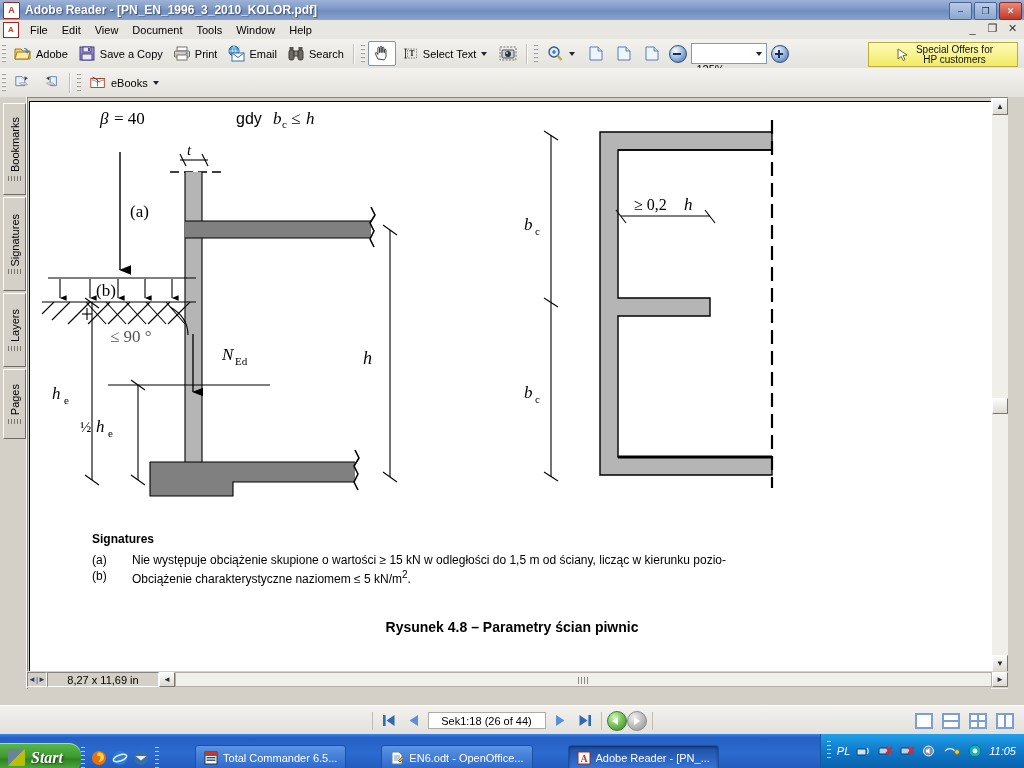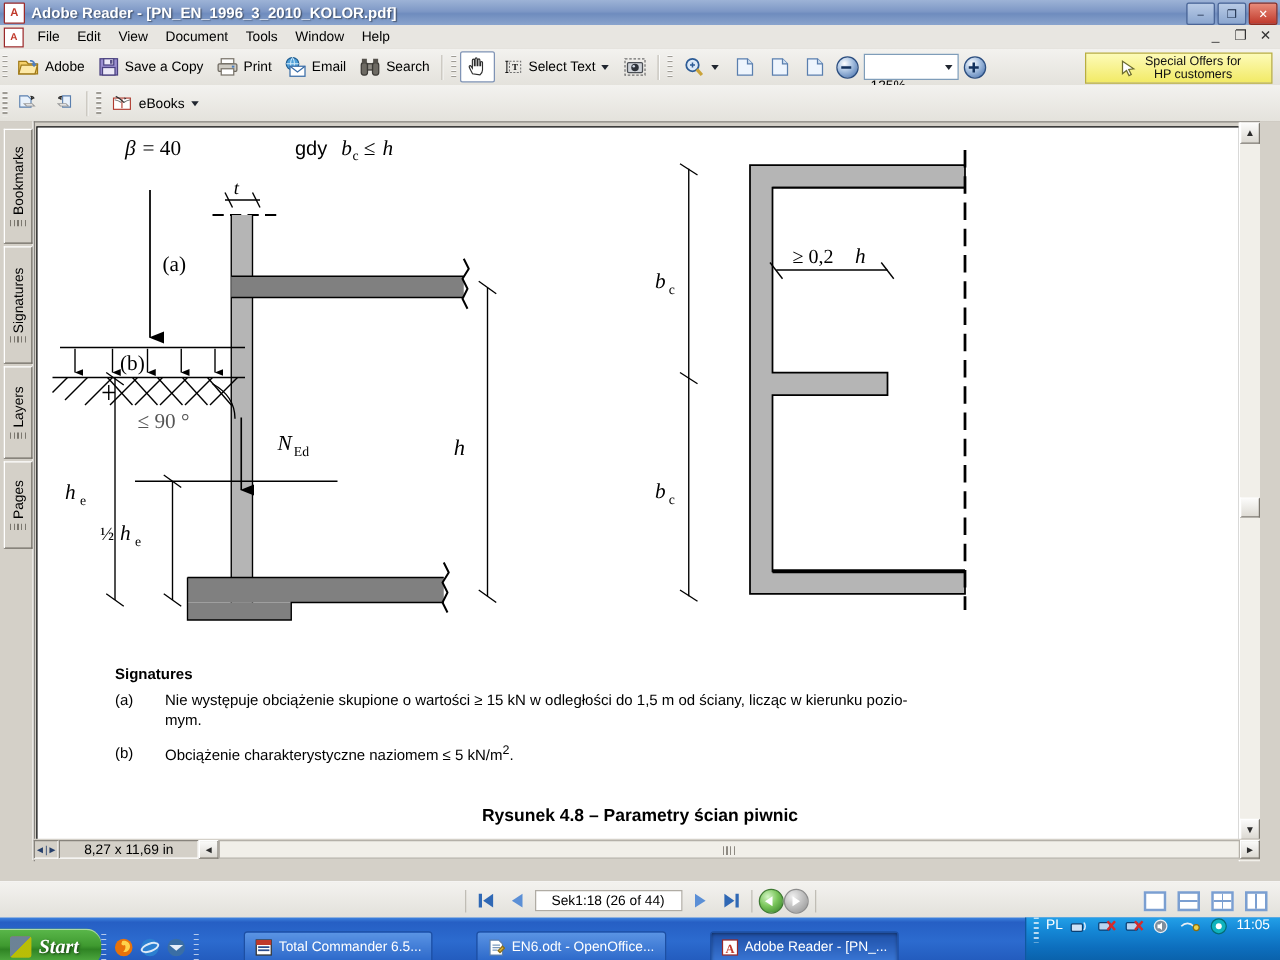--- a/index.html
+++ b/index.html
@@ -277,24 +277,25 @@
   .taskitem{
     height:24px;min-width:0;max-width:160px;padding:0 8px;
     background:linear-gradient(180deg,#5a94e4,#2a66c8);
     border:1px solid #1d4fa3;border-radius:3px;
     display:flex;align-items:center;gap:5px;
     color:#fff;font-size:11px;white-space:nowrap;overflow:hidden;margin-left:32px;
   }
   .taskitem.active{background:linear-gradient(180deg,#1e4fa6,#3a77d6);box-shadow:inset 0 1px 3px rgba(0,0,0,.45);}
   .taskitem .tlabel{overflow:hidden;text-overflow:ellipsis;}
   .tray{
-    position:absolute;right:0;top:0;height:34px;display:flex;gap:6px;
+    position:absolute;right:0;top:0;height:34px;display:flex;align-items:center;gap:6px;
     padding:0 8px 0 6px;
     background:linear-gradient(180deg,#23a0e8 0%,#1588d6 30%,#0d6fbe 70%,#0a62ab 100%);
     border-left:1px solid #0d5aa0;
+    font-style:italic;
   }
   .tray .lang{color:#fff;font-size:11px;}
   .tray .clock{color:#fff;font-size:11px;}
   .traydiv{
     width:4px;height:20px;
     background-image:repeating-linear-gradient(180deg,rgba(255,255,255,.7) 0 1px,transparent 1px 4px);
   }
   .cap{font-family:"Liberation Sans",sans-serif;font-size:12px;color:#000;}
   .capb{font-weight:bold;}
 </style>
@@ -656,24 +657,20 @@
           <text x="654" y="108" font-family="Liberation Serif, serif" font-style="italic" font-size="17" fill="#000">h</text>
         </svg>
 
         <div style="position:absolute;left:62px;top:430px;width:840px;">
           <div class="cap capb" style="font-size:12px;margin-bottom:7px;">Signatures</div>
 
           <div style="display:flex;margin-bottom:2px;">
             <div class="cap" style="width:40px;flex:none;">(a)</div>
             <div class="cap" style="flex:1;">Nie występuje obciążenie skupione o wartości ≥ 15 kN w odległości do 1,5 m od ściany, licząc w kierunku pozio-</div>
           </div>
-          <div style="display:flex;margin-bottom:12px;">
-            <div class="cap" style="width:40px;flex:none;"></div>
-            <div class="cap" style="flex:1;">mym.</div>
-          </div>
 
           <div style="display:flex;">
             <div class="cap" style="width:40px;flex:none;">(b)</div>
             <div class="cap" style="flex:1;"><span>Obciążenie charakterystyczne naziomem ≤ 5 kN/m</span><sup>2</sup><span>.</span></div>
           </div>
 
           <div class="cap capb" style="text-align:center;font-size:14px;margin-top:33px;">Rysunek 4.8 – Parametry ścian piwnic</div>
         </div>
 
       </div>

